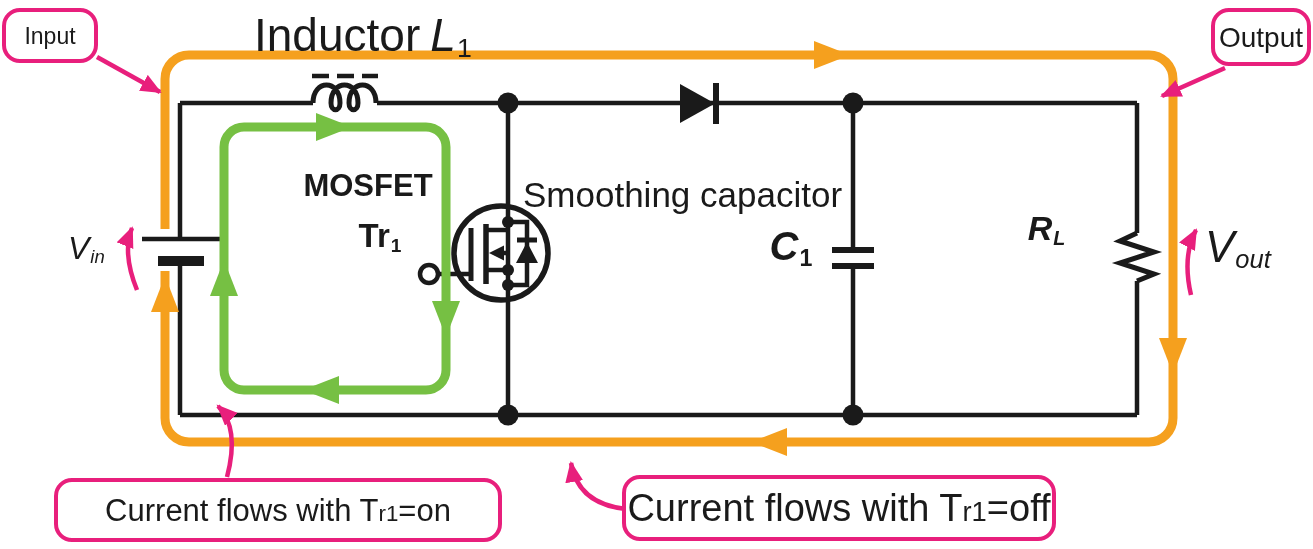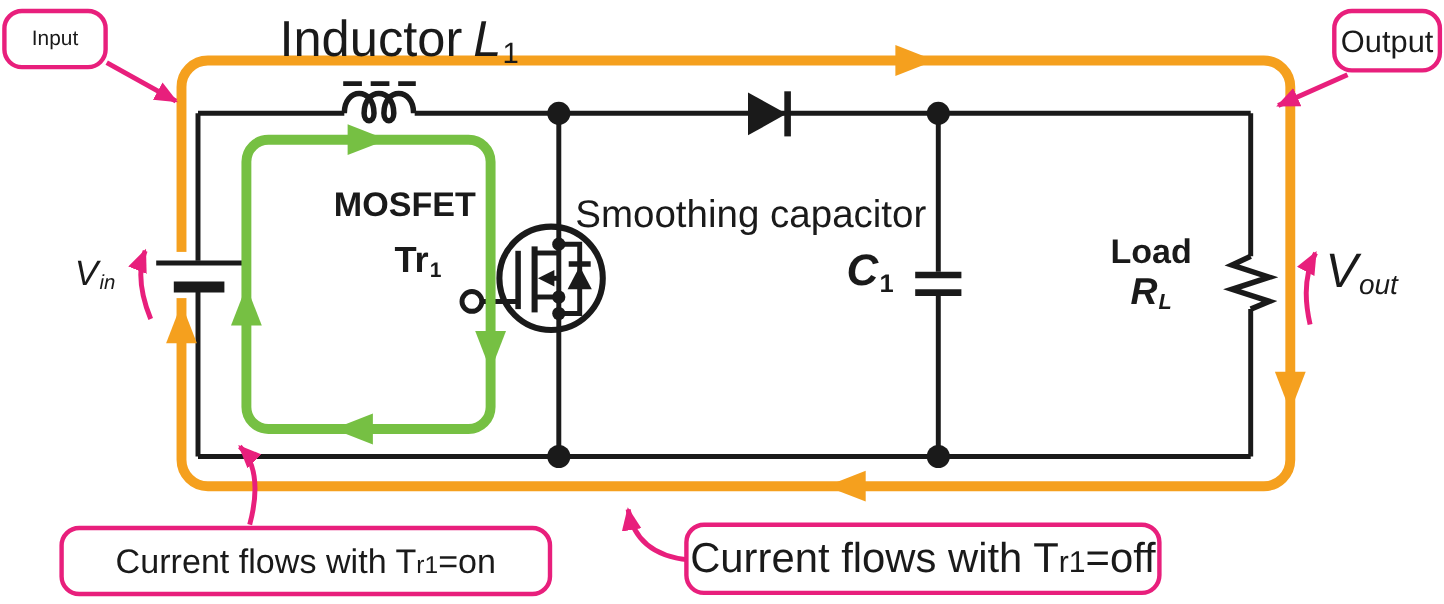--- a/index.html
+++ b/index.html
@@ -128,29 +128,28 @@
   <div class="lbl toplabel" style="left:254px;top:8px;"><span>Inductor</span><span class="it ref">L</span><span class="sub">1</span></div>
 
 
   <div class="lbl right" style="left:300px;top:168px;width:136px;font-size:31px;"><span>MOSFET</span></div>
   <div class="lbl right" style="left:330px;top:217px;width:100px;font-size:33px;"><span>Tr</span><span class="sub">1</span></div>
 
   <div class="lbl" style="left:523px;top:175px;font-size:35px;"><span>Smoothing capacitor</span></div>
   <div class="lbl right" style="left:760px;top:224px;width:62px;font-size:40px;"><span class="it">C</span><span class="sub">1</span></div>
 
   <div class="lbl right" style="left:1000px;top:210px;width:93px;font-size:31px;line-height:37px;">
-    <div>Load</div>
     <div style="font-size:34px;"><span class="it">R</span><span class="sub it">L</span></div>
   </div>
 
   <div class="lbl" style="left:68px;top:230px;font-size:32px;"><span class="it">V</span><span class="sub it">in</span></div>
 
   <div class="lbl" style="left:1205px;top:222px;font-size:44px;"><span class="it">V</span><span class="sub it">out</span></div>
 
-  <div class="pinkbox" style="left:2px;top:8px;width:96px;height:55px;font-size:19px;line-height:48px;"><span>Input</span></div>
+  <div class="pinkbox" style="left:2px;top:8px;width:96px;height:55px;font-size:23px;line-height:48px;"><span>Input</span></div>
 
   <div class="pinkbox" style="left:1211px;top:8px;width:100px;height:58px;font-size:28px;line-height:51px;"><span>Output</span></div>
 
   <div class="pinkbox" style="left:54px;top:478px;width:448px;height:64px;font-size:31px;line-height:57px;"><span>Current flows with T</span><span class="smalltxt">r1</span><span>=on</span></div>
 
   <div class="pinkbox" style="left:622px;top:475px;width:434px;height:66px;font-size:38px;line-height:59px;"><span>Current flows with T</span><span class="smalltxt">r1</span><span>=off</span></div>
 
 </div>
 
 </body></html>

